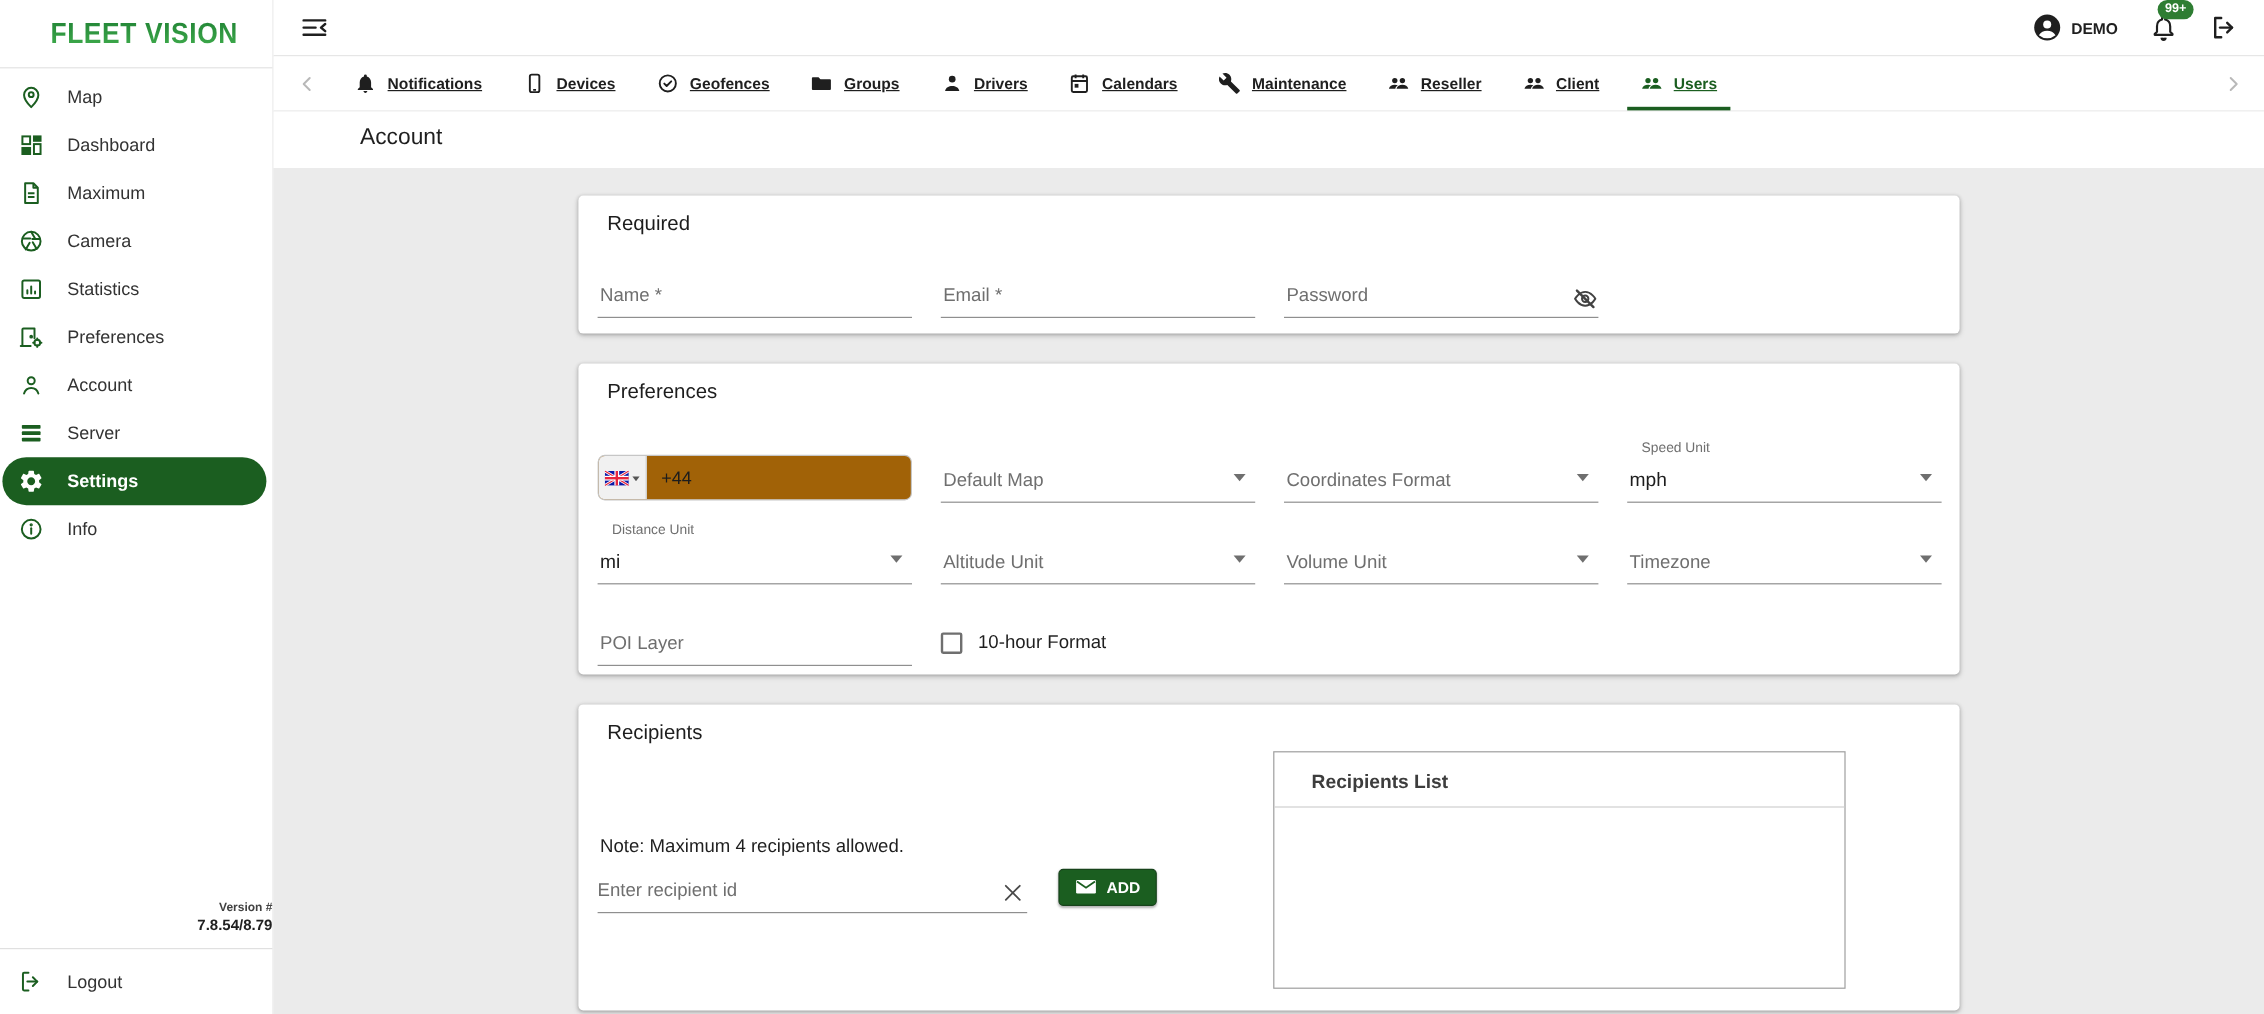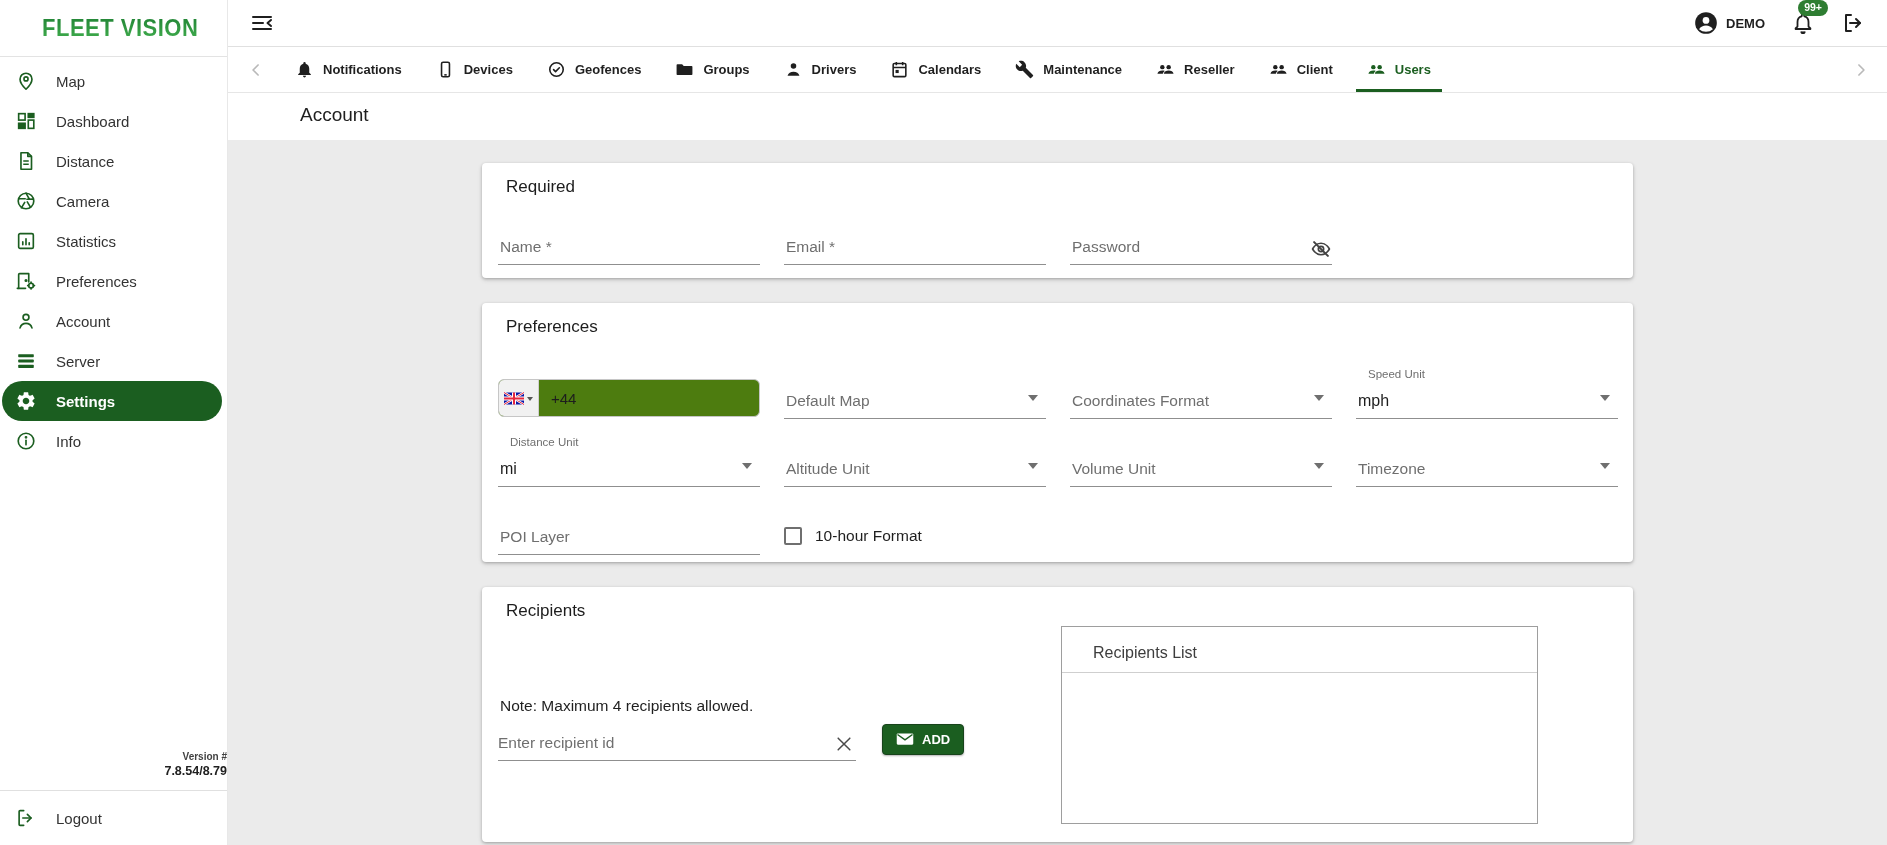--- a/index.html
+++ b/index.html
@@ -50,21 +50,21 @@
 
   
   .tabbar { height:46px; background:#fff; border-bottom:1px solid #e6e6e6;
     display:flex; align-items:center; padding:0 16px 0 18px; flex-shrink:0; }
   .tab-chevron { width:20px; height:20px; color:#b9b9b9; cursor:pointer; flex-shrink:0; }
   .tab-chevron.right { margin-left:auto; }
   .tabs { display:flex; align-items:stretch; height:100%; margin-left:12px; }
   .tab { position:relative; display:flex; align-items:center; gap:9px; padding:0 17px;
     cursor:pointer; color:#1f1f1f; }
   .tab .tab-icon { width:19px; height:19px; }
-  .tab .tab-label { font-size:13px; font-weight:700; }
+  .tab .tab-label { font-size:13px; font-weight:700;text-decoration:underline; }
   .tab.active { color:#1b5e20; }
   .tab.active::after { content:""; position:absolute; left:6px; right:6px; bottom:0;
     height:3px; background:#1b5e20; }
 
   
   .page-head { background:#fff; padding:11px 0 14px 72px; flex-shrink:0; }
   .page-title { font-size:19px; font-weight:500; color:#1f1f1f; }
   .content { flex:1; background:#ebebeb; overflow:hidden; display:flex;
     flex-direction:column; align-items:center; padding-top:23px; gap:25px; }
   .card { width:1151px; background:#fff; border-radius:4px; flex-shrink:0;
@@ -87,21 +87,21 @@
     color:#424242; cursor:pointer; }
 
   
   .card-required { height:115px; }
   .card-required .grid4 { margin-top:26px; }
 
   
   .card-preferences { height:259px; }
   .card-preferences .grid4 { margin-top:14px; grid-auto-rows:68px; align-items:end; }
   .phone-field { height:38px; display:flex; align-items:stretch; border:1px solid #c6c6c6;
-    border-radius:6px; overflow:hidden; background:#4d7c0f; margin-bottom:2px; }
+    border-radius:6px; overflow:hidden; background:#a16207; margin-bottom:2px; }
   .flag-box { width:40px; background:#f1f1f1; border-right:1px solid #cfcfcf;
     display:flex; align-items:center; justify-content:center; gap:3px; cursor:pointer; }
   .flag-box .caret { width:0; height:0; border:3.5px solid transparent; border-top:4.5px solid #555; margin-top:4px; }
   .phone-field input { border:none; outline:none; background:transparent; flex:1;
     padding-left:12px; font-size:15px; font-weight:500; color:#1d1d1d; font-family:inherit; }
   .chk-row { display:flex; align-items:center; gap:13px; padding-bottom:10px; }
   .chk-row input[type=checkbox] { appearance:none; width:18px; height:18px;
     border:2px solid #6f6f6f; border-radius:2px; cursor:pointer; background:#fff; }
   .chk-label { font-size:15.5px; color:#1f1f1f; }
 
@@ -115,21 +115,21 @@
     font-size:15.5px; color:#6d28d9; font-family:inherit; }
   .recip-input input::placeholder { color:#6f6f6f; opacity:1; }
   .clear-btn { position:absolute; right:2px; bottom:6px; width:20px; height:20px;
     color:#4a4a4a; cursor:pointer; }
   .add-btn { margin-left:26px; margin-bottom:4px; display:flex; align-items:center; gap:8px;
     background:#1b5e20; border:1px solid #17431b; color:#fff; font-size:13px; font-weight:700;
     padding:7px 13px; border-radius:4px; cursor:pointer; box-shadow:0 1px 2px rgba(0,0,0,.3);
     font-family:inherit; }
   .add-btn .mail-icon { width:18px; height:14px; }
   .recip-list { position:absolute; top:39px; right:95px; width:477px; height:198px;
-    border:1px solid #9e9e9e; background:#fff; }
+    border:1px solid #9e9e9e; background:#fff;font-weight:bold; }
   .recip-list-head { padding:17px 0 10px 31px; font-size:16px; color:#3d3d3d;
     border-bottom:1px solid #cfcfcf; }
 
   .card-next { height:70px; }
 
   svg { display:block; width:100%; height:100%; }
 </style>
 </head>
 <body>
 
@@ -162,21 +162,21 @@
         <span class="mi-label">Dashboard</span>
       </div>
       <div class="menu-item">
         <span class="mi-icon">
           <svg viewBox="0 0 24 24" fill="none" stroke="currentColor" stroke-width="1.8" stroke-linejoin="round">
               <path d="M6.5 3h7.5l4 4v14h-11.5z"></path>
               <path d="M14 3v4h4"></path>
               <path d="M9 12h6M9 15.5h6"></path>
             </svg>
         </span>
-        <span class="mi-label">Distance</span>
+        <span class="mi-label">Maximum</span>
       </div>
       <div class="menu-item">
         <span class="mi-icon">
           <svg viewBox="0 0 24 24" fill="none" stroke="currentColor" stroke-width="1.8" stroke-linecap="round">
               <circle cx="12" cy="12" r="8.5"></circle>
               <path d="M12 3.5l3.5 6.1M20 10l-7 .1M17 19l-3.6-6M7 19.5l3.6-6M4.2 9.5l6.9 0.1"></path>
             </svg>
         </span>
         <span class="mi-label">Camera</span>
       </div>

